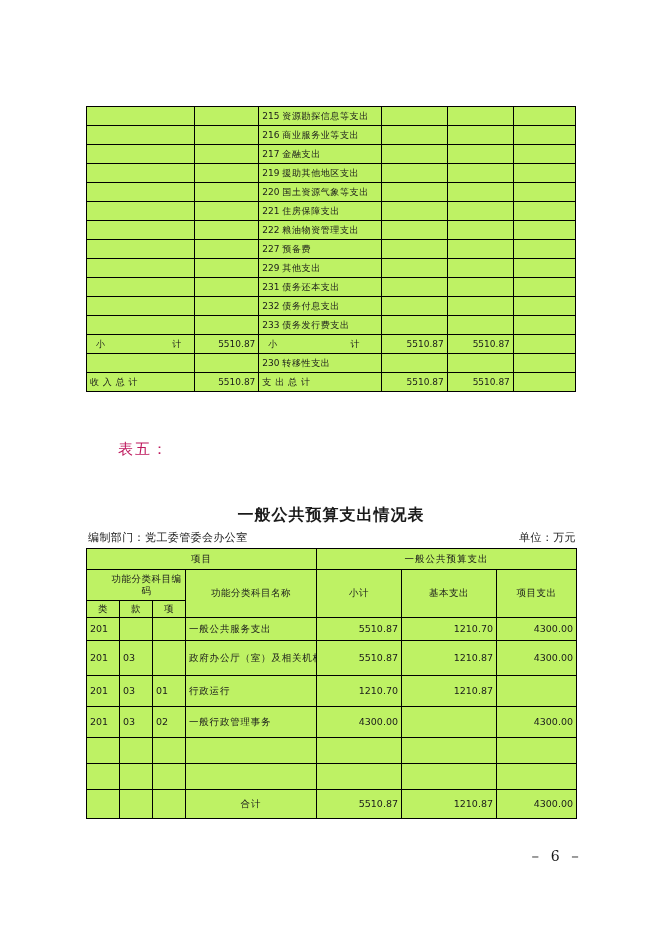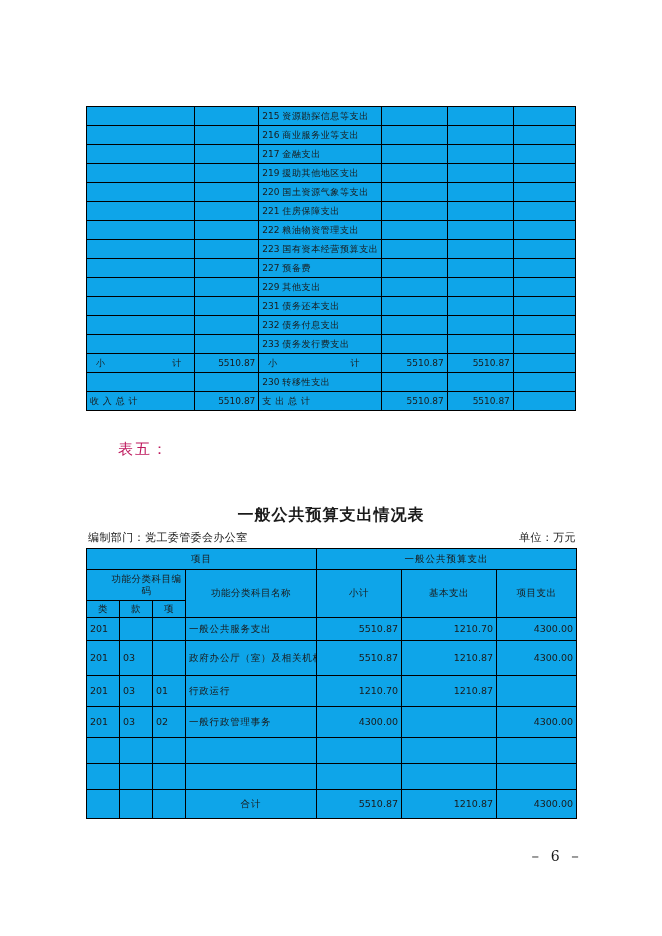--- a/index.html
+++ b/index.html
@@ -21,21 +21,21 @@
     left: 0; top: 0;
     width: 662px;
     height: 936px;
   }
 
   
   table.doc-table {
     border-collapse: collapse;
     table-layout: fixed;
     position: absolute;
-    background: #0ea5e9;
+    background: #bef264;
   }
   table.doc-table td, table.doc-table th {
     border: 1px solid #000;
     padding: 0 3px;
     font-size: 9px;
     font-weight: normal;
     vertical-align: middle;
     line-height: 1.15;
     font-family: "DejaVu Sans", "Liberation Sans", sans-serif;
     overflow: hidden;
@@ -270,28 +270,20 @@
 
       <tr>
         <td class="c-left"></td>
         <td class="c-right"></td>
         <td class="subject-cell"><span class="code">222</span><span class="nm">粮油物资管理支出</span></td>
         <td class="c-right"></td>
         <td class="c-right"></td>
         <td class="c-right"></td>
       </tr>
 
-      <tr>
-        <td class="c-left"></td>
-        <td class="c-right"></td>
-        <td class="subject-cell wrapcell"><span class="code">223</span><span class="nm">国有资本经营预算支出</span></td>
-        <td class="c-right"></td>
-        <td class="c-right"></td>
-        <td class="c-right"></td>
-      </tr>
 
       <tr>
         <td class="c-left"></td>
         <td class="c-right"></td>
         <td class="subject-cell"><span class="code">227</span><span class="nm">预备费</span></td>
         <td class="c-right"></td>
         <td class="c-right"></td>
         <td class="c-right"></td>
       </tr>
 

